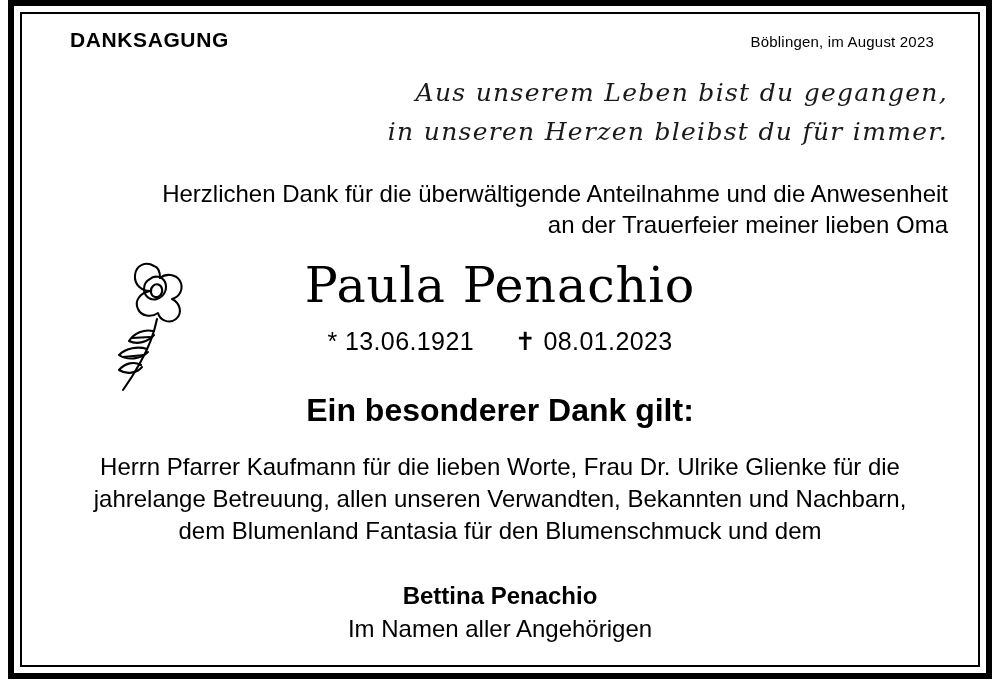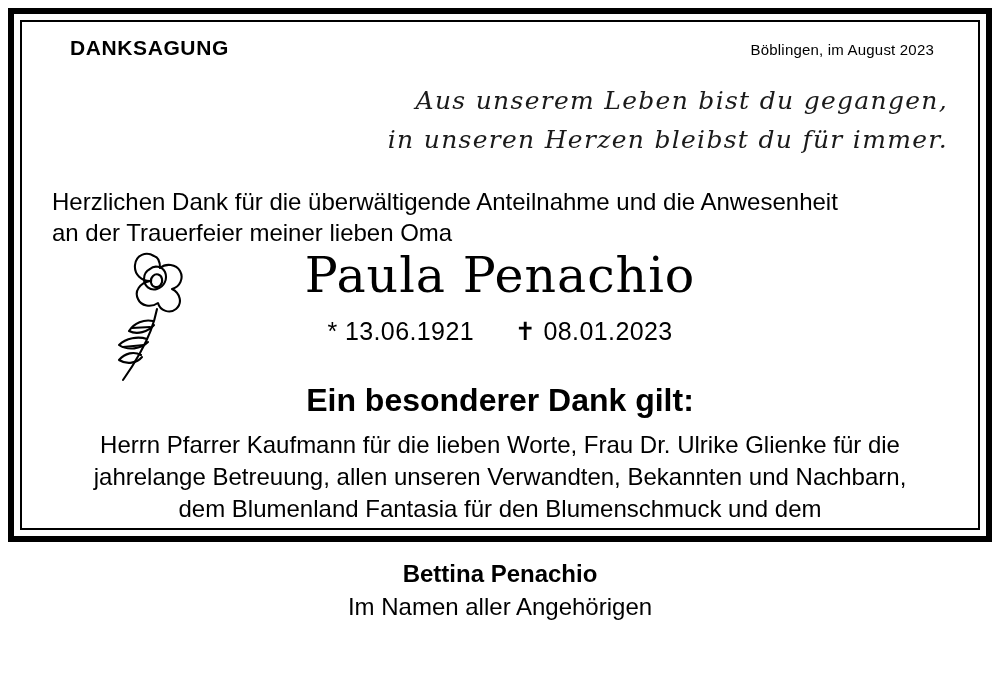--- a/index.html
+++ b/index.html
@@ -10,23 +10,23 @@
   body {
     width: 1000px;
     height: 695px;
     font-family: "Liberation Sans", sans-serif;
     color: #000000;
     overflow: hidden;
   }
   .notice {
     position: absolute;
     left: 8px;
-    top: 8px;
+    top: 0;
     width: 984px;
-    height: 534px;
+    height: 679px;
     border: 6px solid #000000;
     box-sizing: border-box;
     background: #ffffff;
   }
   .notice-inner {
     position: absolute;
     left: 6px;
     top: 6px;
     right: 6px;
     bottom: 6px;
@@ -63,26 +63,27 @@
     text-align: right;
     font-family: "DejaVu Serif", serif;
     font-style: italic;
     font-size: 25px;
     line-height: 1.55;
     letter-spacing: 1.3px;
     color: #1a1a1a;
   }
   .thanks {
     margin-top: 26px;
-    text-align: left;
+    text-align: right;
     font-size: 24px;
     line-height: 1.32;
   }
   .name-block {
     position: relative;
+    margin-top: 18px;
     text-align: center;
   }
   .name {
     font-family: "DejaVu Serif", serif;
     font-size: 49px;
     line-height: 1.1;
     letter-spacing: 1px;
     font-weight: normal;
   }
   .dates {
@@ -101,21 +102,21 @@
     width: 110px;
     height: 150px;
   }
   .special {
     margin-top: 36px;
     text-align: center;
     font-size: 32px;
     font-weight: bold;
   }
   .special-body {
-    margin-top: 10px;
+    margin-top: 22px;
     text-align: center;
     font-size: 24px;
     line-height: 1.33;
   }
   .closing {
     margin-top: 34px;
     text-align: center;
     font-size: 24px;
     line-height: 1.35;
   }

